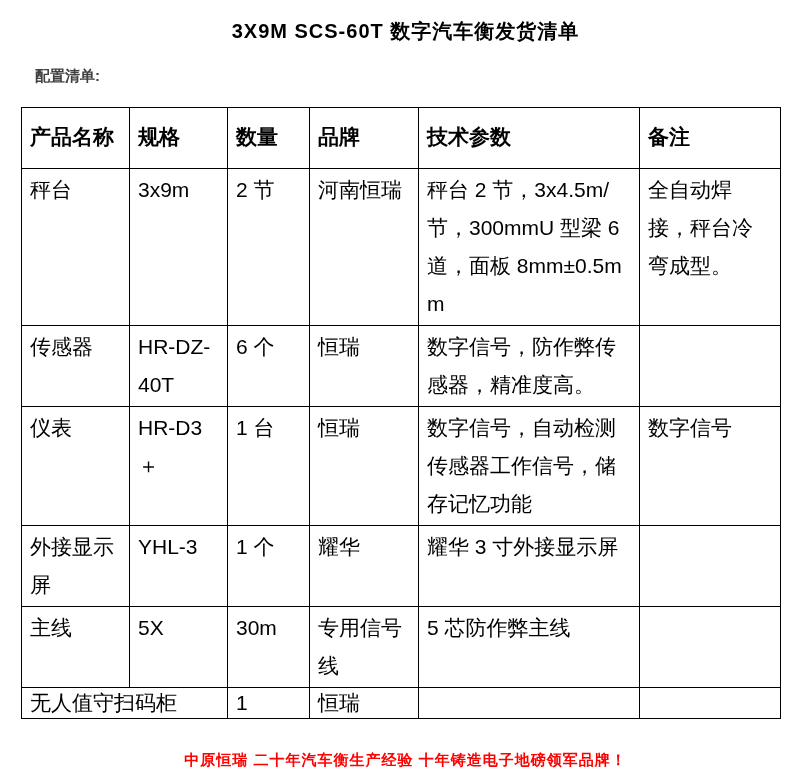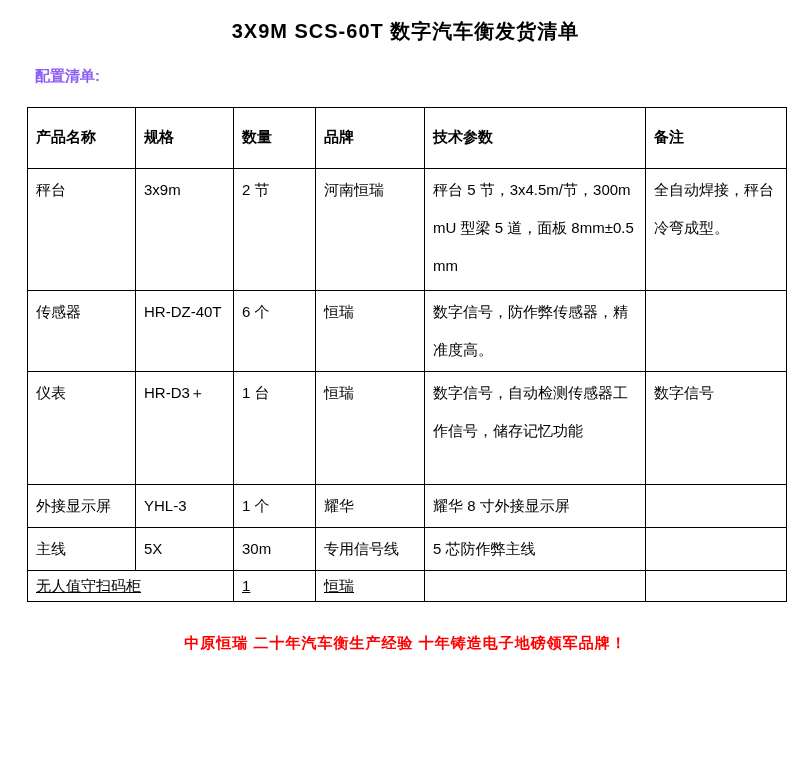--- a/index.html
+++ b/index.html
@@ -22,28 +22,28 @@
     text-align: center;
     font-size: 20px;
     font-weight: bold;
     letter-spacing: 1px;
     color: #000000;
   }
   .section-label {
     margin: 22px 0 0 35px;
     font-size: 15px;
     font-weight: bold;
-    color: #8b5cf6;
+    color: #404040;
   }
   table.config-table {
-    margin: 21px 0 0 27px;
+    margin: 21px 0 0 21px;
     border-collapse: collapse;
     table-layout: fixed;
     width: 759px;
-    font-size: 15px;
+    font-size: 21px;
   }
   table.config-table td, table.config-table th {
     border: 1px solid #000000;
     vertical-align: top;
     padding: 2px 8px;
     line-height: 38px;
     text-align: left;
     font-weight: normal;
     word-break: break-all;
     overflow: hidden;
@@ -52,21 +52,21 @@
     font-weight: bold;
     padding-top: 10px;
   }
   tr.rh-header  { height: 61px; }
   tr.rh-r0 { height: 122px; }
   tr.rh-r1 { height: 77px; }
   tr.rh-r2 { height: 113px; }
   tr.rh-r3 { height: 43px; }
   tr.rh-r4 { height: 44px; }
   tr.rh-r5 { height: 42px; }
-  tr.rh-merged { height: 22px; text-decoration: underline; }
+  tr.rh-merged { height: 22px; }
   tr.rh-merged td { line-height: 27px; padding-top: 1px; }
   tr.rh-note { height: 56px; }
   tr.rh-note td { line-height: 36px; padding-top: 8px; }
   .seg-b { font-weight: bold; }
   .seg-n { font-weight: normal; }
   .footer-slogan {
     margin-top: 32px;
     text-align: center;
     font-size: 15px;
     font-weight: bold;
@@ -99,21 +99,21 @@
         <th>品牌</th>
         <th>技术参数</th>
         <th>备注</th>
       </tr>
 
       <tr class="rh-r0">
         <td>秤台</td>
         <td>3x9m</td>
         <td>2 节</td>
         <td>河南恒瑞</td>
-        <td>秤台 5 节，3x4.5m/节，300mmU 型梁 5 道，面板 8mm±0.5mm</td>
+        <td>秤台 2 节，3x4.5m/节，300mmU 型梁 6 道，面板 8mm±0.5mm</td>
         <td>全自动焊接，秤台冷弯成型。</td>
       </tr>
 
       <tr class="rh-r1">
         <td>传感器</td>
         <td>HR-DZ-40T</td>
         <td>6 个</td>
         <td>恒瑞</td>
         <td>数字信号，防作弊传感器，精准度高。</td>
         <td></td>
@@ -126,21 +126,21 @@
         <td>恒瑞</td>
         <td>数字信号，自动检测传感器工作信号，储存记忆功能</td>
         <td>数字信号</td>
       </tr>
 
       <tr class="rh-r3">
         <td>外接显示屏</td>
         <td>YHL-3</td>
         <td>1 个</td>
         <td>耀华</td>
-        <td>耀华 8 寸外接显示屏</td>
+        <td>耀华 3 寸外接显示屏</td>
         <td></td>
       </tr>
 
 
       <tr class="rh-r5">
         <td>主线</td>
         <td>5X</td>
         <td>30m</td>
         <td>专用信号线</td>
         <td>5 芯防作弊主线</td>

